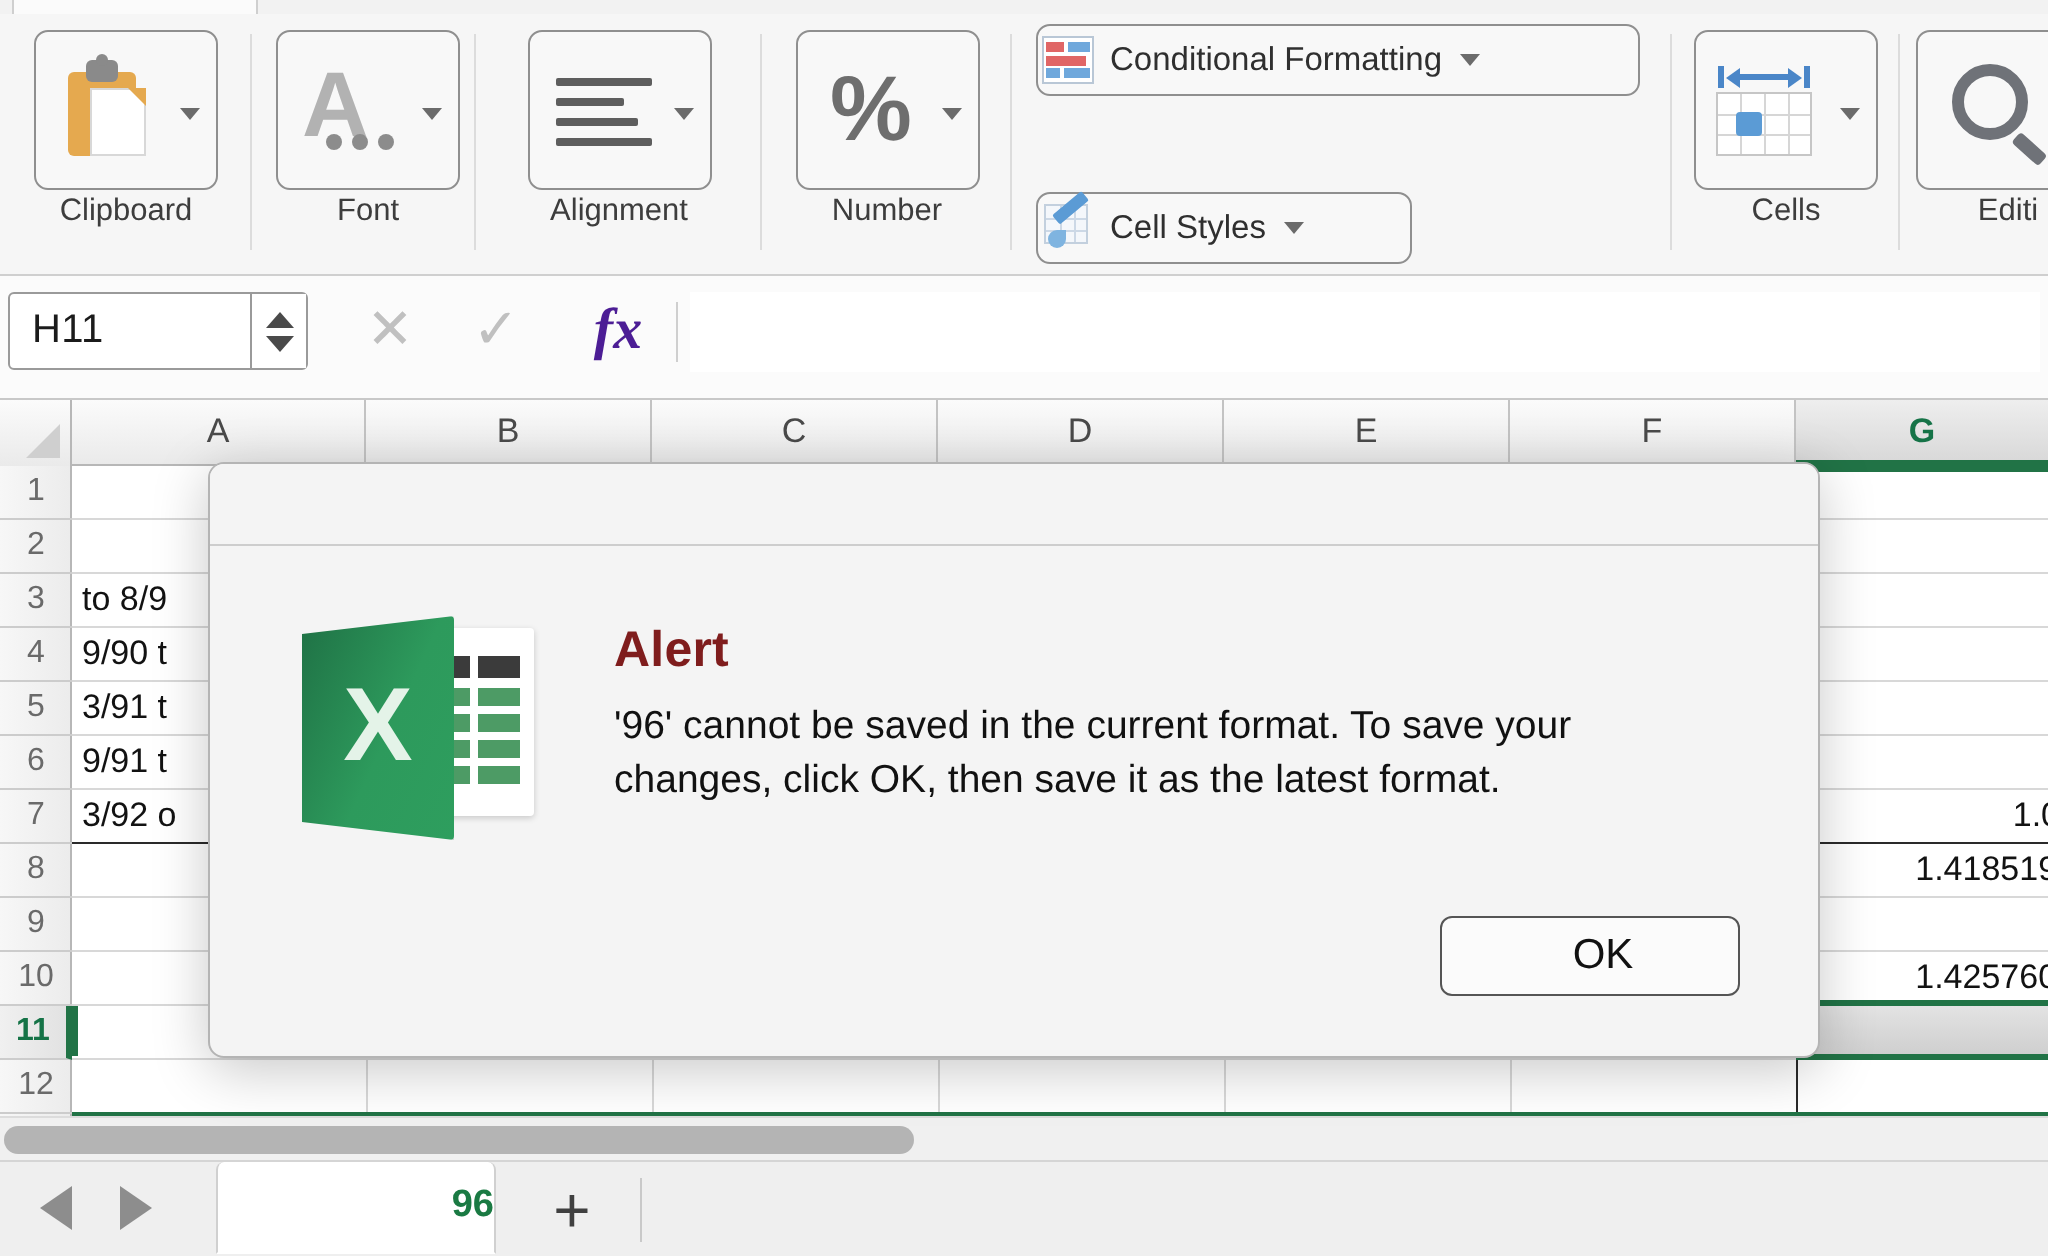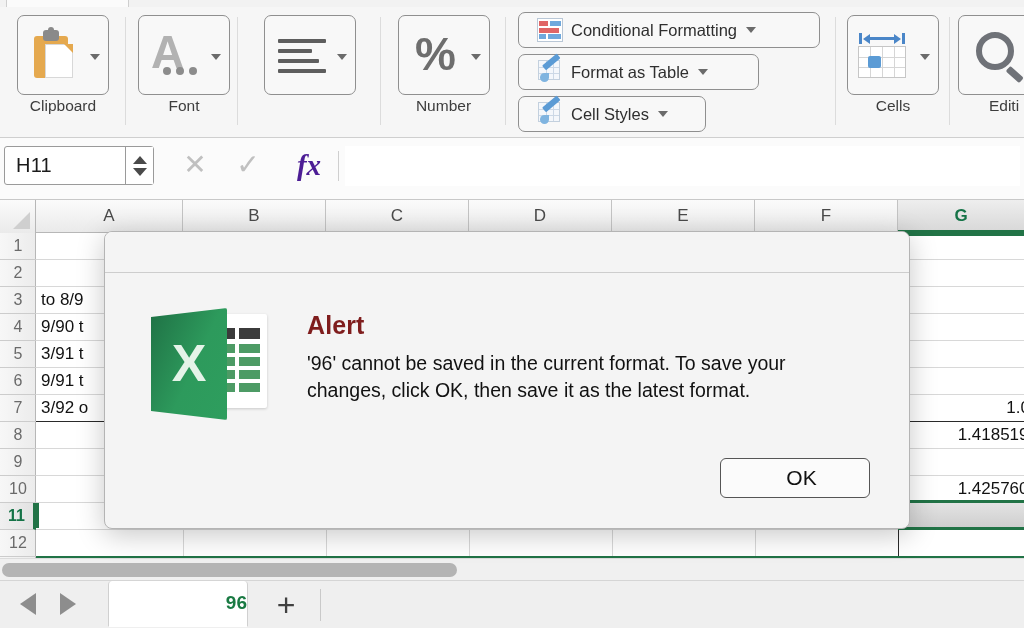--- a/index.html
+++ b/index.html
@@ -154,21 +154,21 @@
   
   .widebtn {
     position: absolute;
     height: 36px;
     border: 1px solid #8f8f8f;
     border-radius: 7px;
     background: #f8f8f8;
     box-sizing: border-box;
     display: flex;
     align-items: center;
-    padding-left: 18px;
+    padding-left: 2px;
   }
   .widebtn .wlabel {
     font-size: 16.5px;
     color: #2f2f2f;
     margin-left: 8px;
     white-space: nowrap;
   }
   .widebtn .wcaret {
     width: 0; height: 0;
     border-left: 5px solid transparent;
@@ -609,20 +609,21 @@
         <div class="icon-wrap">
           <div class="align-ic">
             <i style="top:2px;  width:48px;"></i>
             <i style="top:12px; width:34px;"></i>
             <i style="top:22px; width:41px;"></i>
             <i style="top:32px; width:48px;"></i>
           </div>
         </div>
         <div class="caret"></div>
       </div>
+      <div class="glabel">Alignment</div>
       <div class="sep"></div>
     </div>
 
     <div class="rgroup" style="left:381px; width:125px;">
       <div class="bigbtn">
         <div class="icon-wrap">
           <div class="pct-ic">%</div>
         </div>
         <div class="caret"></div>
       </div>
@@ -638,34 +639,20 @@
           <div class="bar" style="left:2px;  top:3px;  width:9px;  background:#e06666;"></div>
           <div class="bar" style="left:13px; top:3px;  width:11px; background:#6fa8dc;"></div>
           <div class="bar" style="left:2px;  top:10px; width:20px; background:#e06666;"></div>
           <div class="bar" style="left:2px;  top:16px; width:7px;  background:#6fa8dc;"></div>
           <div class="bar" style="left:11px; top:16px; width:13px; background:#6fa8dc;"></div>
         </div>
         <div class="wlabel">Conditional Formatting</div>
         <div class="wcaret"></div>
       </div>
 
-      <div class="widebtn" style="left:12px; top:47px; width:241px;">
-        <div class="tb-ic">
-          <div class="tbgrid">
-            <div class="hl" style="top:6px;"></div>
-            <div class="hl" style="top:12px;"></div>
-            <div class="vl" style="left:7px;"></div>
-            <div class="vl" style="left:14px;"></div>
-          </div>
-          <div class="brush"></div>
-          <div class="brushtip"></div>
-        </div>
-        <div class="wlabel">Format as Table</div>
-        <div class="wcaret"></div>
-      </div>
 
       <div class="widebtn" style="left:12px; top:89px; width:188px;">
         <div class="tb-ic">
           <div class="tbgrid">
             <div class="hl" style="top:6px;"></div>
             <div class="hl" style="top:12px;"></div>
             <div class="vl" style="left:7px;"></div>
             <div class="vl" style="left:14px;"></div>
           </div>
           <div class="brush"></div>

